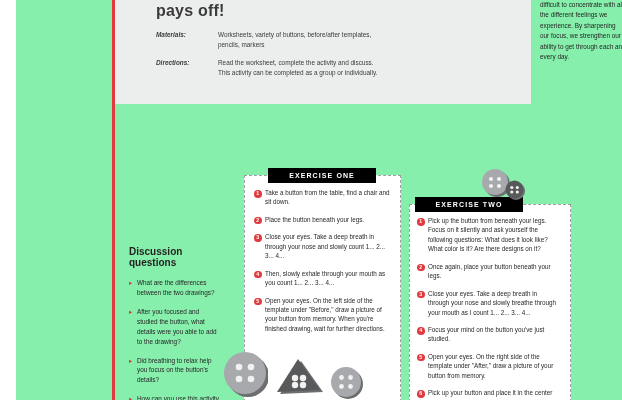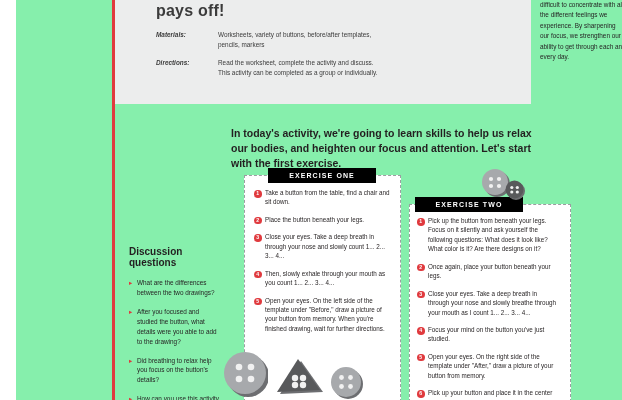--- a/index.html
+++ b/index.html
@@ -213,21 +213,20 @@
       <div class="meta-label">Directions:</div>
       <div class="meta-value">
         <div>Read the worksheet, complete the activity and discuss.</div>
         <div>This activity can be completed as a group or individually.</div>
       </div>
     </div>
   </div>
 
   <div class="header-right">difficult to concentrate with all the different feelings we experience. By sharpening our focus, we strengthen our ability to get through each and every day.</div>
 
-  <div class="intro">In today's activity, we're going to learn skills to help us relax our bodies, and heighten our focus and attention. Let's start with the first exercise.</div>
 
   <div class="discussion">
     <div class="discussion-title">Discussion questions</div>
 
     <div class="disc-item">
       <div class="disc-arrow">▸</div>
       <div class="disc-text">What are the differences between the two drawings?</div>
     </div>
     <div class="disc-item">
       <div class="disc-arrow">▸</div>

